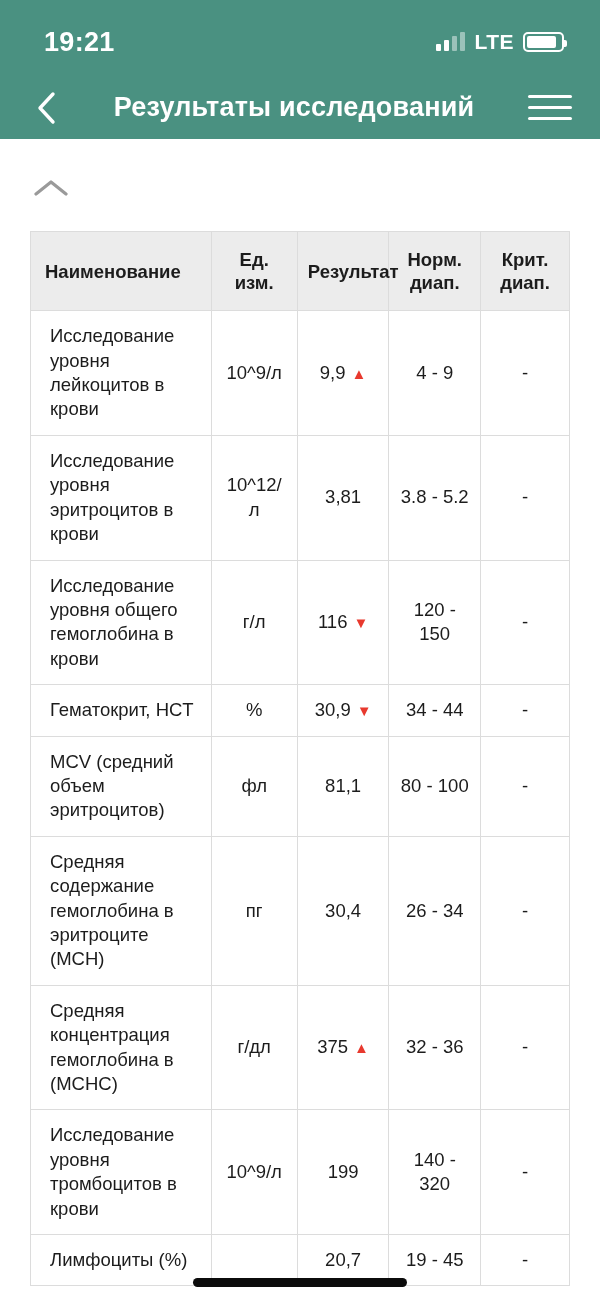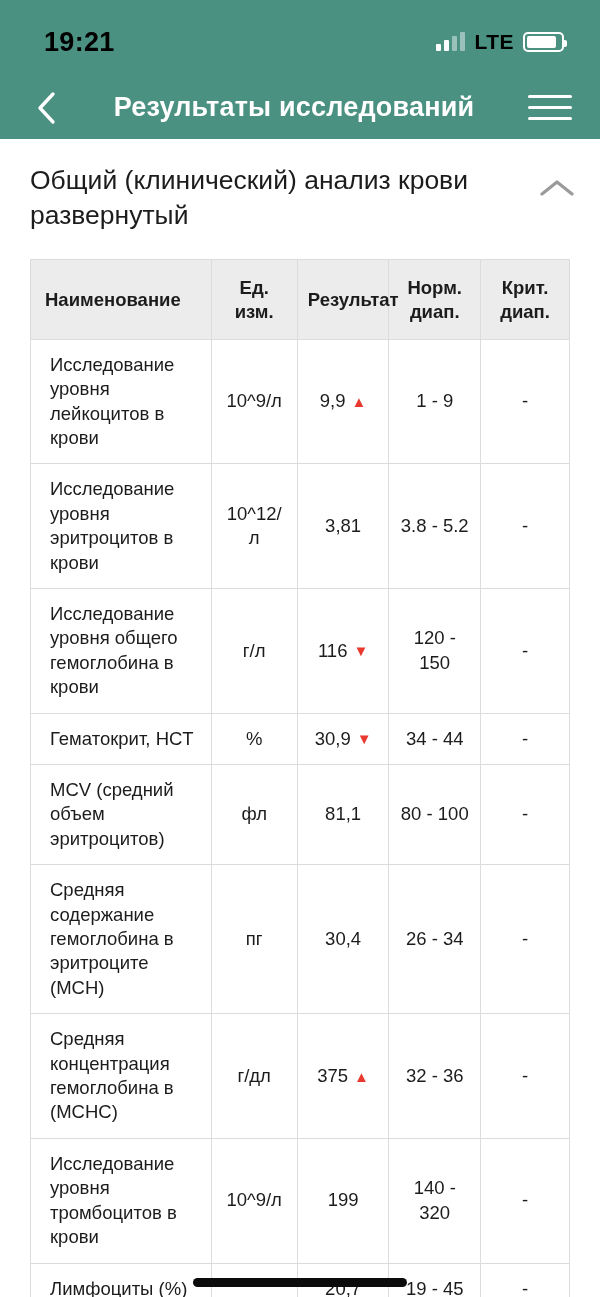--- a/index.html
+++ b/index.html
@@ -19,21 +19,21 @@
     background: #ffffff;
   }
   
   .statusbar {
     background: #4a9181;
     height: 76px;
     display: flex;
     align-items: center;
     justify-content: space-between;
     padding: 0 36px 0 44px;
-    color: #000000;
+    color: #ffffff;
     flex: 0 0 auto;
   }
   .status-time {
     font-size: 27px;
     font-weight: 600;
     letter-spacing: 0.3px;
     padding-top: 8px;
   }
   .status-right {
     display: flex;
@@ -235,21 +235,20 @@
     <div class="nav-menu">
       <i></i>
         <i></i>
         <i></i>
     </div>
   </div>
 
   <div class="content">
 
     <div class="section-header">
-      <div class="section-title">Общий (клинический) анализ крови развернутый</div>
       <div class="chev">
         <svg width="34" height="20" viewBox="0 0 34 20">
           <polyline points="2,16 17,4 32,16" fill="none" stroke="#9a9a9a" stroke-width="3.2" stroke-linecap="round" stroke-linejoin="round"></polyline>
         </svg>
       </div>
     </div>
 
     <div class="table-wrap">
       <table>
         <colgroup>
@@ -269,21 +268,21 @@
           </tr>
         </thead>
         <tbody id="tbody">
             <tr>
               <td class="name">Исследование уровня лейкоцитов в крови</td>
               <td>10^9/л</td>
               <td><span class="val">
                   <span>9,9</span>
                   <span class="arrow up">▲</span>
                 </span></td>
-              <td>1 - 9</td>
+              <td>4 - 9</td>
               <td>-</td>
             </tr>
             <tr>
               <td class="name">Исследование уровня эритроцитов в крови</td>
               <td>10^12/л</td>
               <td><span class="val">
                   <span>3,81</span>
                 </span></td>
               <td>3.8 - 5.2</td>
               <td>-</td>

